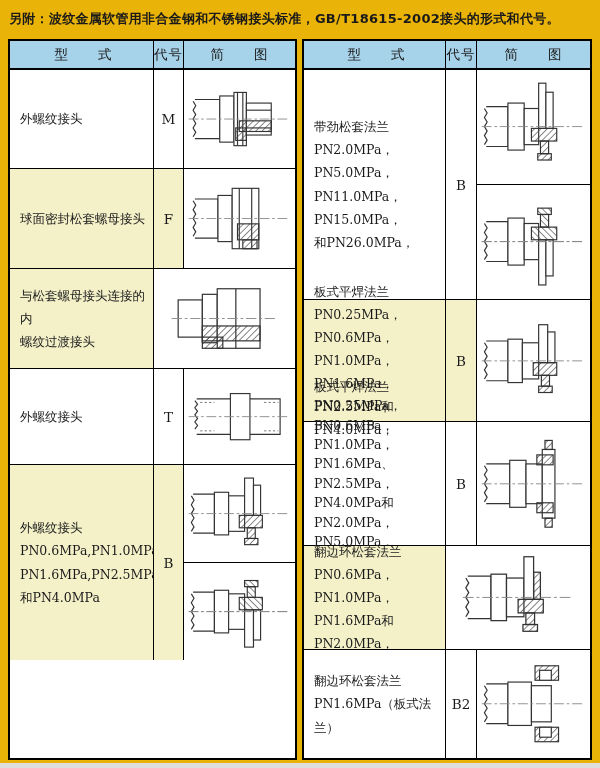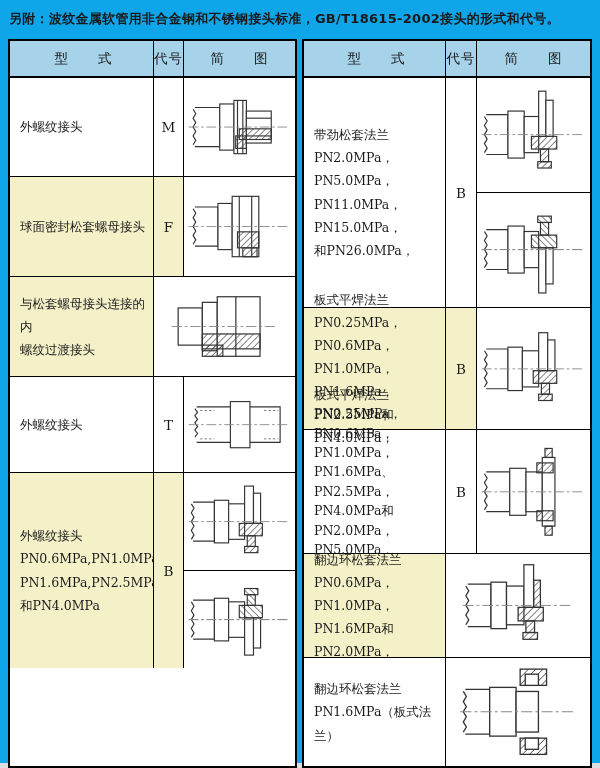--- a/index.html
+++ b/index.html
@@ -10,33 +10,33 @@
   }
   *{box-sizing:border-box;margin:0;padding:0}
   html,body{width:600px}
   body{
     height:768px;
     background:#dedede;
     font-family:"DejaVu Serif","Liberation Serif",serif;
     color:var(--ink);
     overflow:hidden;
   }
-  .page{width:600px;height:763px;background:#0ea5e9;padding:8px 8px 4px 8px}
+  .page{width:600px;height:763px;background:#eab308;padding:8px 8px 4px 8px}
   .title{
     font-family:"DejaVu Sans","Liberation Sans",sans-serif;
     font-size:13px;font-weight:700;letter-spacing:.3px;
     padding:2px 0 0 1px;white-space:nowrap;
   }
   .tables{display:flex;gap:5px;margin-top:11px}
   .tbl{border:2px solid var(--bd);background:#fff}
   .tbl-l{width:289px}
   .tbl-r{width:290px}
   .row{display:flex;border-top:1px solid var(--bd)}
   .row:first-child{border-top:none}
-  .hdr{height:36px;border-bottom:1px solid var(--bd)}
+  .hdr{height:28px;border-bottom:1px solid var(--bd)}
   .hdr .cell{background:var(--blue);display:flex;align-items:center;justify-content:center;
     font-size:13.5px;letter-spacing:1px}
   .cell{min-width:0}
   .c-type{width:144px;border-right:1px solid var(--bd);display:flex;align-items:center;
     padding:4px 6px 4px 10px;font-size:12.5px;line-height:1.85}
   .tbl-r .c-type{width:142px}
   .c-type .tx{white-space:pre-line}
   .tight .c-type{line-height:1.55;font-size:12.5px}
   .c-code{width:30px;border-right:1px solid var(--bd);display:flex;align-items:center;
     justify-content:center;font-size:13.5px}
@@ -344,20 +344,21 @@
               </svg>
             </div>
           </div>
       </div>
 
       <div class="row rr5">
         <div class="cell c-type">
             <span class="tx">翻边环松套法兰
 PN1.6MPa（板式法兰）</span>
           </div>
+        <div class="cell c-code">B2</div>
         <div class="cell c-diag">
             <div class="diag">
               <svg viewBox="0 0 120 100" preserveAspectRatio="xMidYMid meet">
                 <path d="M6,30 l3,5 -3,5 3,5 -3,5 3,5 -3,5 3,5 -3,5"></path>
                 <path d="M8,28 H32 V72 H8"></path>
                 <rect x="32" y="26" width="26" height="48"></rect>
                 <rect x="58" y="30" width="22" height="40"></rect>
                 <rect x="62" y="8" width="26" height="16" class="h"></rect>
                 <rect x="67" y="13" width="13" height="11"></rect>
                 <rect x="62" y="76" width="26" height="16" class="h"></rect>

